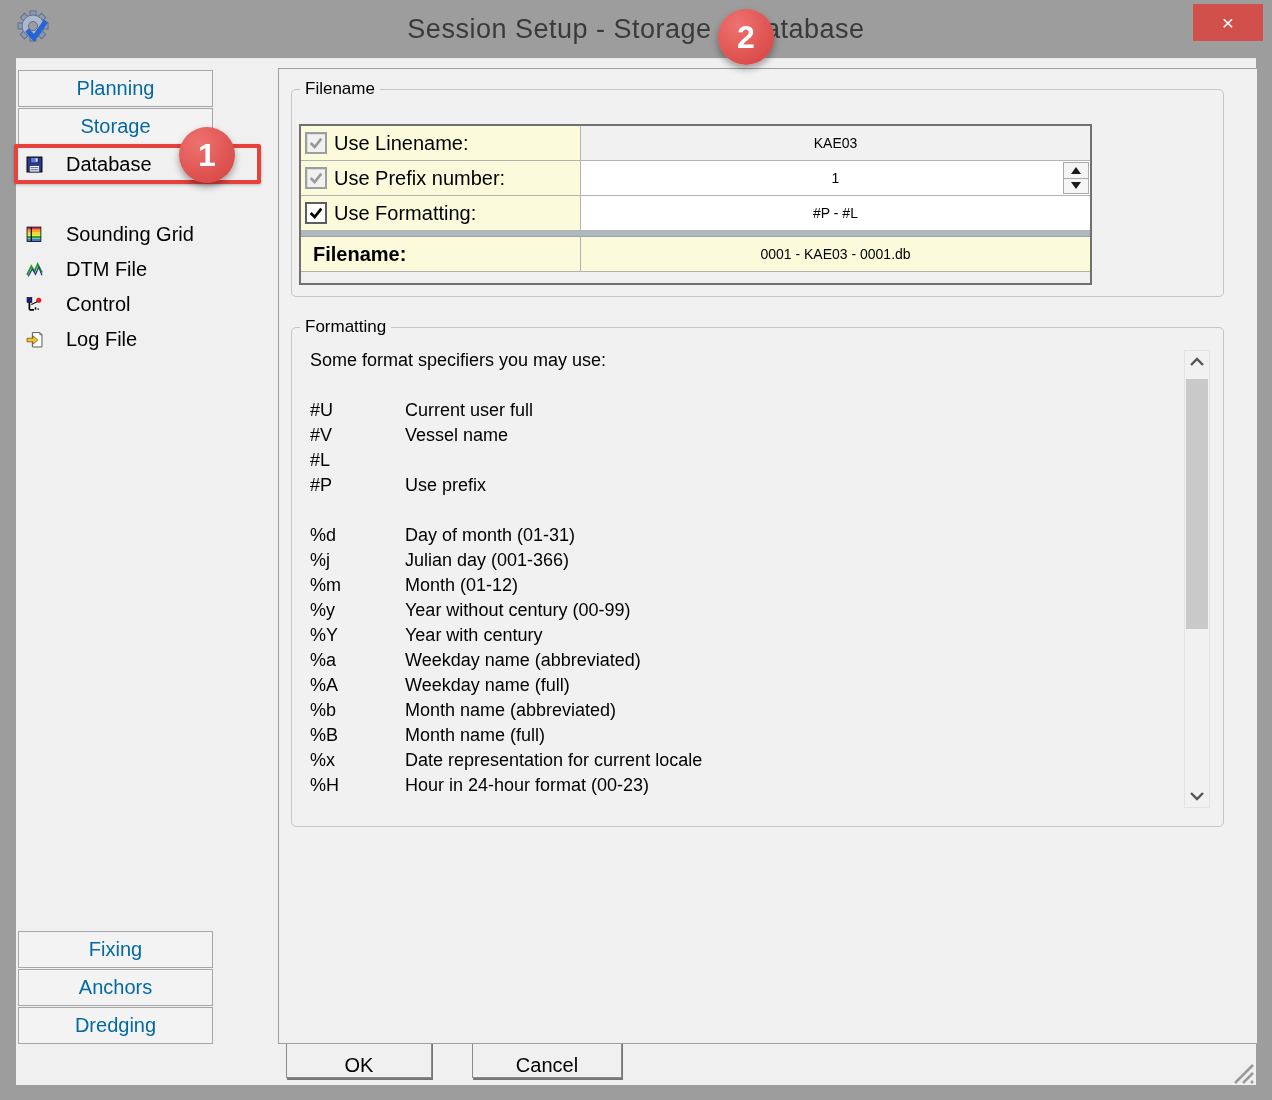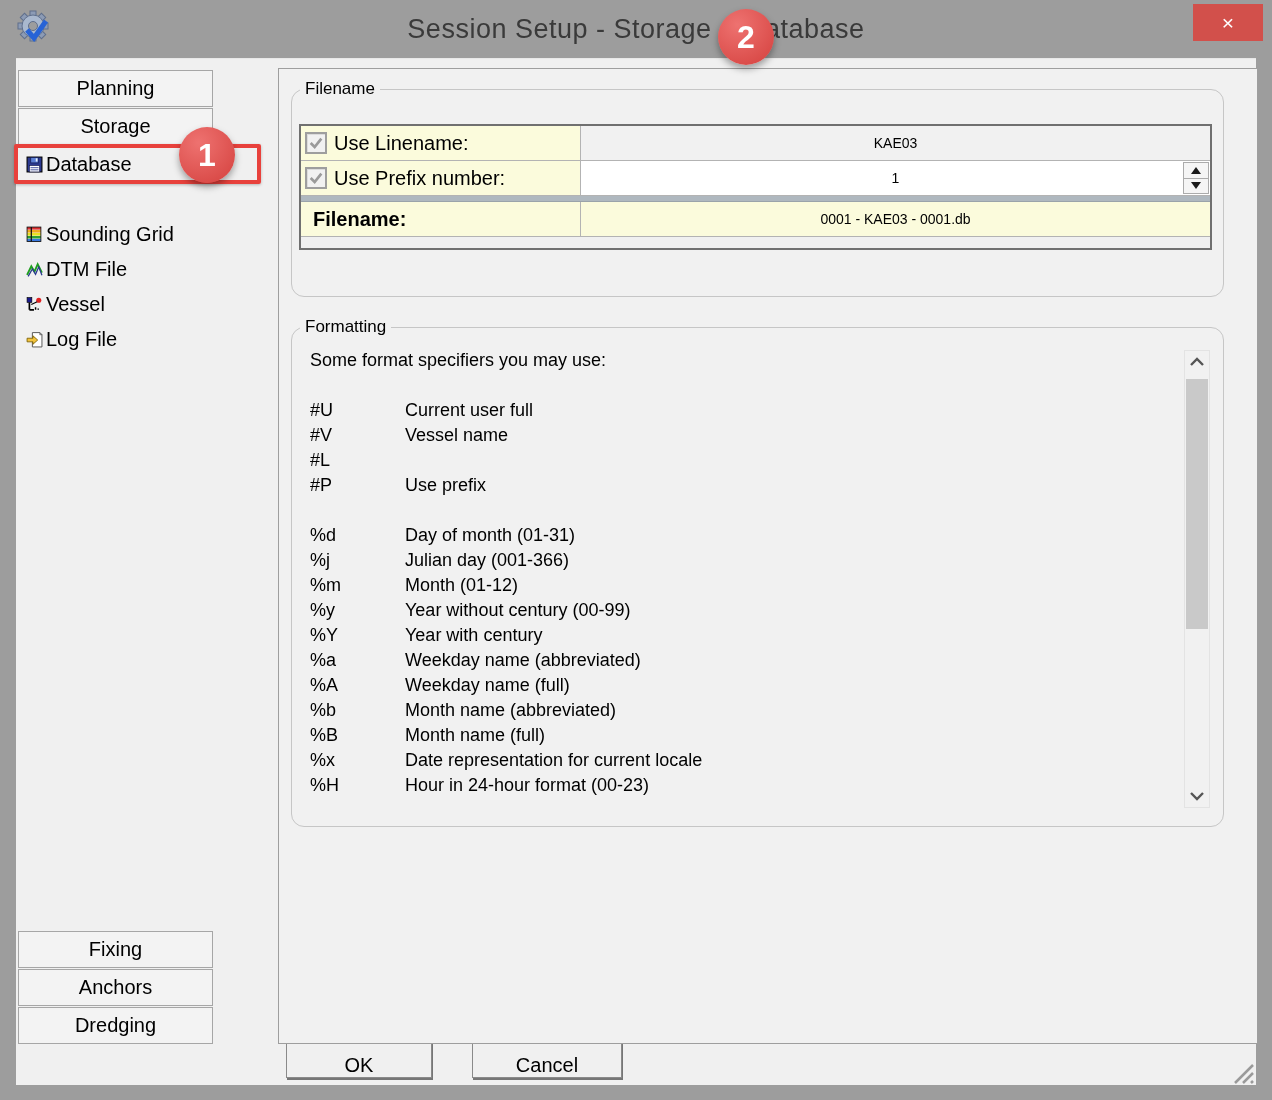--- a/index.html
+++ b/index.html
@@ -29,25 +29,25 @@
   .client {
     position:absolute; left:16px; top:58px; width:1240px; height:1027px;
     background:#F0F0F0; border-top:1px solid #E8E8E8;
   }
 
   
   .acc-btn {
     position:absolute; left:2px; width:195px; height:37px;
     background:#F3F3F3; border:1px solid #A6A6A6;
     display:flex; align-items:center; justify-content:center;
-    font-size:20px; color:#000000;
+    font-size:20px; color:#0369a1;
   }
   .nav-item {
     position:absolute; left:2px; width:241px; height:35px;
-    display:flex; align-items:center; padding-left:8px; gap:3px;
+    display:flex; align-items:center; padding-left:8px; gap:23px;
     font-size:20px; background:transparent;
   }
   .nav-icon { width:17px; height:17px; flex:0 0 17px; }
 
   .hl-rect {
     position:absolute; left:-2px; top:85px; width:247px; height:40px;
     border:4px solid #E8413C; z-index:6; border-radius:2px;
     box-shadow:0 1px 3px rgba(0,0,0,.25);
   }
 
@@ -60,31 +60,31 @@
     z-index:9; box-shadow:0 4px 7px rgba(0,0,0,.35);
   }
   .badge-1 { left:179px; top:127px; }
   .badge-2 { left:718px; top:9px; }
 
   
   .main-panel {
     position:absolute; left:262px; top:9px; width:980px; height:976px;
     background:#F1F1F1; border:1px solid #9E9E9E; z-index:2;
   }
-  .groupbox { position:absolute; border:1px solid #C6C6C6; border-radius:13px; }
+  .groupbox { position:absolute; border:1px solid #C6C6C6; border-radius:5px; }
   .gb-label {
     position:absolute; top:-11px; left:8px; background:#F1F1F1; padding:0 5px;
     font-size:17px; color:#000;
   }
   .gb-filename { left:12px; top:20px; width:933px; height:208px; }
   .gb-formatting { left:12px; top:258px; width:933px; height:500px; }
 
   
   .fn-table {
-    position:absolute; left:7px; top:34px; width:913px;
+    position:absolute; left:7px; top:34px; width:793px;
     border:2px solid #707070; background:#F0F0F0;
   }
   .fn-row { display:flex; height:35px; border-bottom:1px solid #B3B3B3; }
   .fn-label-cell {
     width:280px; background:#FBFBDC; display:flex; align-items:center; gap:7px;
     padding-left:4px; font-size:20px; border-right:1px solid #B3B3B3;
   }
   .fn-label-cell.no-cb { padding-left:12px;font-weight:bold; }
   .fn-value-cell {
     flex:1; display:flex; align-items:center; justify-content:center;
@@ -207,21 +207,21 @@
   </div>
 
   <div class="nav-item" style="top:228px;">
     <svg class="nav-icon" viewBox="0 0 16 16">
       <rect x="1" y="1.5" width="4.5" height="4.5" fill="#1A1A8C" stroke="#000" stroke-width=".6"></rect>
       <circle cx="12" cy="4" r="2.4" fill="#E02020"></circle>
       <path d="M3.2 6 L3.2 13 M3.2 13 L7.5 13" stroke="#000" stroke-width="1.6" fill="none"></path>
       <path d="M9 10.5 L9 13 M11.5 11.8 L11.5 13" stroke="#000" stroke-width="1.4" fill="none"></path>
       <line x1="5" y1="8" x2="10.5" y2="5.5" stroke="#000" stroke-width="1"></line>
     </svg>
-    <span>Vessel</span>
+    <span>Control</span>
   </div>
 
   <div class="nav-item" style="top:263px;">
     <svg class="nav-icon" viewBox="0 0 16 16">
       <polygon points="6,1.5 13,1.5 15,3.5 15,15 6,15" fill="#FFFFFF" stroke="#555" stroke-width=".9"></polygon>
       <polygon points="13,1.5 13,3.5 15,3.5" fill="#D8D8D8" stroke="#555" stroke-width=".7"></polygon>
       <polygon points="1,6.8 6.5,6.8 6.5,4.5 11,8.5 6.5,12.5 6.5,10.2 1,10.2" fill="#F2C33C" stroke="#7A5E00" stroke-width=".8"></polygon>
     </svg>
     <span>Log File</span>
   </div>
@@ -281,20 +281,33 @@
               <span class="spin-btn">
                   <span class="tri-up"></span>
                 </span>
               <span class="spin-btn">
                   <span class="tri-down"></span>
                 </span>
             </span>
           </div>
         </div>
 
+        <div class="fn-row">
+          <div class="fn-label-cell">
+            <span class="checkbox">
+              <svg viewBox="0 0 18 18">
+                  <path d="M3 9 L7.5 13.5 L15 4" fill="none" stroke="#000" stroke-width="3"></path>
+                </svg>
+            </span>
+            <span>Use Formatting:</span>
+          </div>
+          <div class="fn-value-cell v-white">
+            <span>#P - #L</span>
+          </div>
+        </div>
 
         <div class="fn-sep"></div>
 
         <div class="fn-row">
           <div class="fn-label-cell no-cb">
             <span>Filename:</span>
           </div>
           <div class="fn-value-cell v-yellow">
             <span>0001 - KAE03 - 0001.db</span>
           </div>

